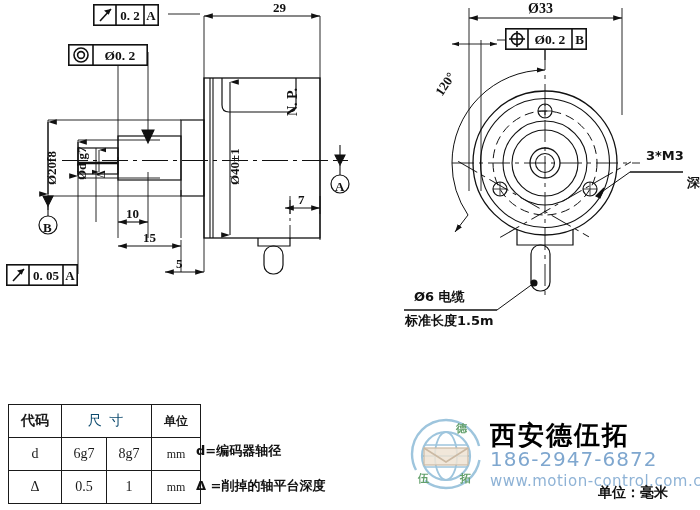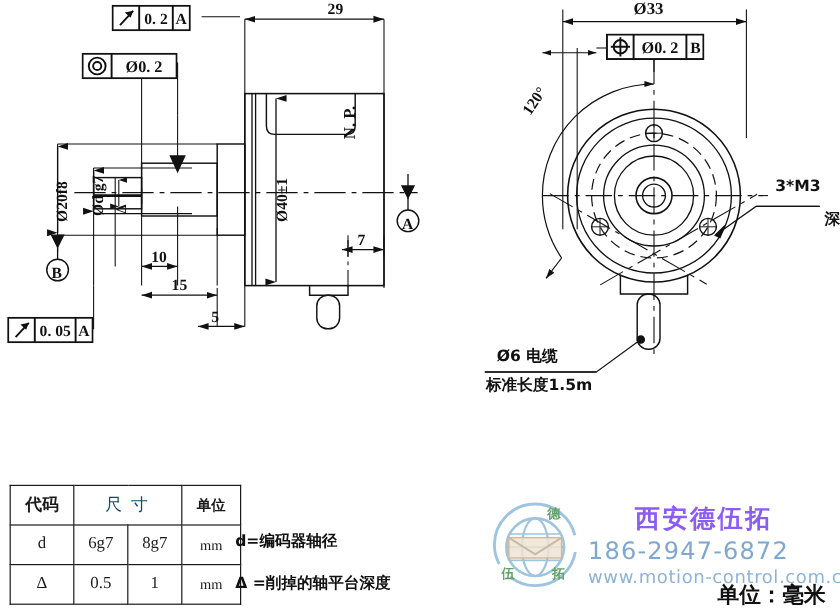--- a/index.html
+++ b/index.html
@@ -46,39 +46,39 @@
   }
   #note-d{left:196px;top:442px;}
   #note-delta{left:196px;top:477px;}
 
   
   #brand{position:absolute;left:408px;top:412px;width:292px;height:98px;}
   #brand-logo{position:absolute;left:0px;top:4px;width:76px;height:76px;}
   #brand-name{
     position:absolute;left:82px;top:6px;
     font-family:"DejaVu Sans","Liberation Sans",sans-serif;
-    font-weight:bold;font-size:21px;letter-spacing:2px;
-    color:#8b5cf6;white-space:nowrap;margin-left:39px;
+    font-weight:bold;font-size:26px;letter-spacing:2px;
+    color:#000000;white-space:nowrap;
   }
   #brand-phone{
     position:absolute;left:82px;top:35px;
     font-family:"DejaVu Sans","Liberation Sans",sans-serif;
     font-size:20px;letter-spacing:1px;
     color:#7fa7cf;white-space:nowrap;
   }
   #brand-web{
     position:absolute;left:82px;top:60px;
     font-family:"DejaVu Sans","Liberation Sans",sans-serif;
     font-size:15px;letter-spacing:0.5px;
     color:#8fb3d6;white-space:nowrap;
   }
   #unit-note{
     position:absolute;left:598px;top:484px;
     font-family:"DejaVu Sans","Liberation Sans",sans-serif;
-    font-weight:bold;font-size:18px;color:#111;white-space:nowrap;
+    font-weight:bold;font-size:14px;color:#111;white-space:nowrap;
   }
 
   
   .dtxt{
     position:absolute;
     font-family:"Liberation Serif","DejaVu Serif",serif;
     font-size:13px;color:#111;white-space:nowrap;
     font-weight:bold;
   }
   .dtxt.cjk{font-family:"DejaVu Sans","Liberation Sans",sans-serif;font-size:12px;}

